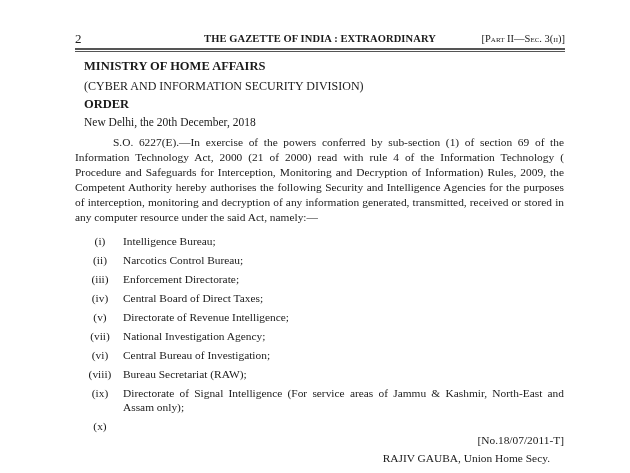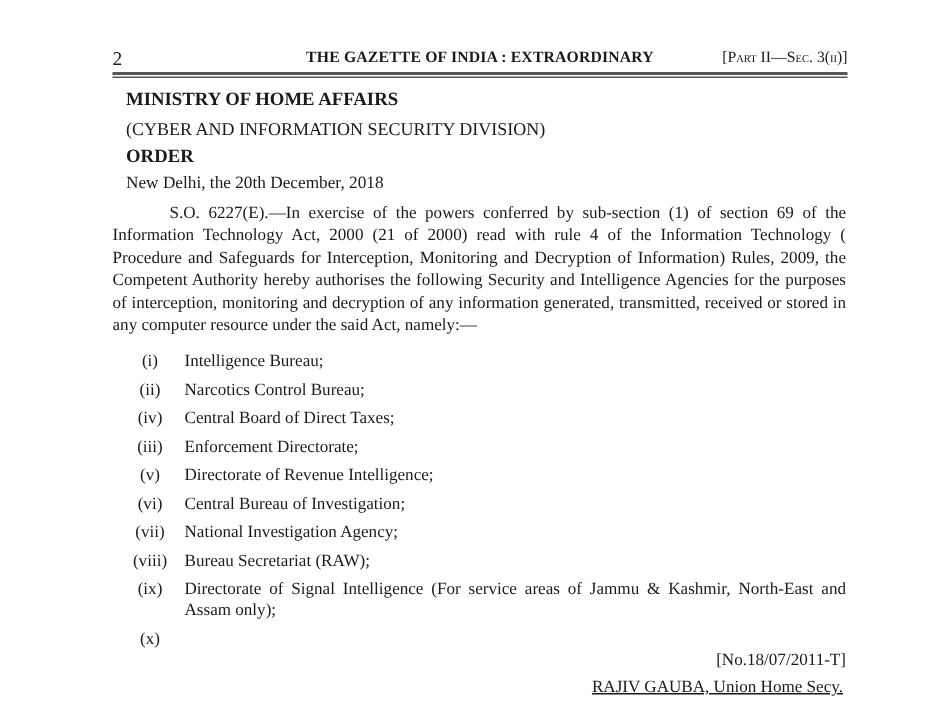--- a/index.html
+++ b/index.html
@@ -24,21 +24,21 @@
   .para {
     position: absolute; left: 75px; top: 135px; width: 489px;
     font-size: 11.4px; line-height: 15px; text-align: justify; text-indent: 38px;
   }
   .para b { font-weight: normal; }
   .list { position: absolute; left: 75px; top: 234px; width: 489px; margin: 0; padding: 0; list-style: none; }
   .list li { position: relative; font-size: 11.4px; line-height: 14px; margin-bottom: 5px; min-height: 14px; }
   .list .num { position: absolute; left: 0; width: 50px; text-align: center; }
   .list .txt { display: block; margin-left: 48px; text-align: justify; }
   .ref { position: absolute; right: 66px; top: 434px; font-size: 11.4px; }
-  .sign { position: absolute; right: 68px; top: 452px; font-size: 11.4px; text-decoration: underline; }
+  .sign { position: absolute; right: 80px; top: 452px; font-size: 11.4px; }
 </style>
 </head>
 <body>
 
 <div class="page">
   <div class="hdr">
     <span class="pg">2</span>
     <span class="title">THE GAZETTE OF INDIA : EXTRAORDINARY</span>
     <span class="part">[Part II—Sec. 3(ii)]</span>
   </div>
@@ -55,38 +55,38 @@
   <ul class="list">
     <li>
         <span class="num">(i)</span>
         <span class="txt">Intelligence Bureau;</span>
       </li>
     <li>
         <span class="num">(ii)</span>
         <span class="txt">Narcotics Control Bureau;</span>
       </li>
     <li>
+        <span class="num">(iii)</span>
+        <span class="txt">Enforcement Directorate;</span>
+      </li>
+    <li>
         <span class="num">(iv)</span>
         <span class="txt">Central Board of Direct Taxes;</span>
-      </li>
-    <li>
-        <span class="num">(iii)</span>
-        <span class="txt">Enforcement Directorate;</span>
       </li>
     <li>
         <span class="num">(v)</span>
         <span class="txt">Directorate of Revenue Intelligence;</span>
       </li>
     <li>
+        <span class="num">(vii)</span>
+        <span class="txt">National Investigation Agency;</span>
+      </li>
+    <li>
         <span class="num">(vi)</span>
         <span class="txt">Central Bureau of Investigation;</span>
-      </li>
-    <li>
-        <span class="num">(vii)</span>
-        <span class="txt">National Investigation Agency;</span>
       </li>
     <li>
         <span class="num">(viii)</span>
         <span class="txt">Bureau Secretariat (RAW);</span>
       </li>
     <li>
         <span class="num">(ix)</span>
         <span class="txt">Directorate of Signal Intelligence (For service areas of Jammu &amp; Kashmir, North-East and Assam only);</span>
       </li>
     <li>

